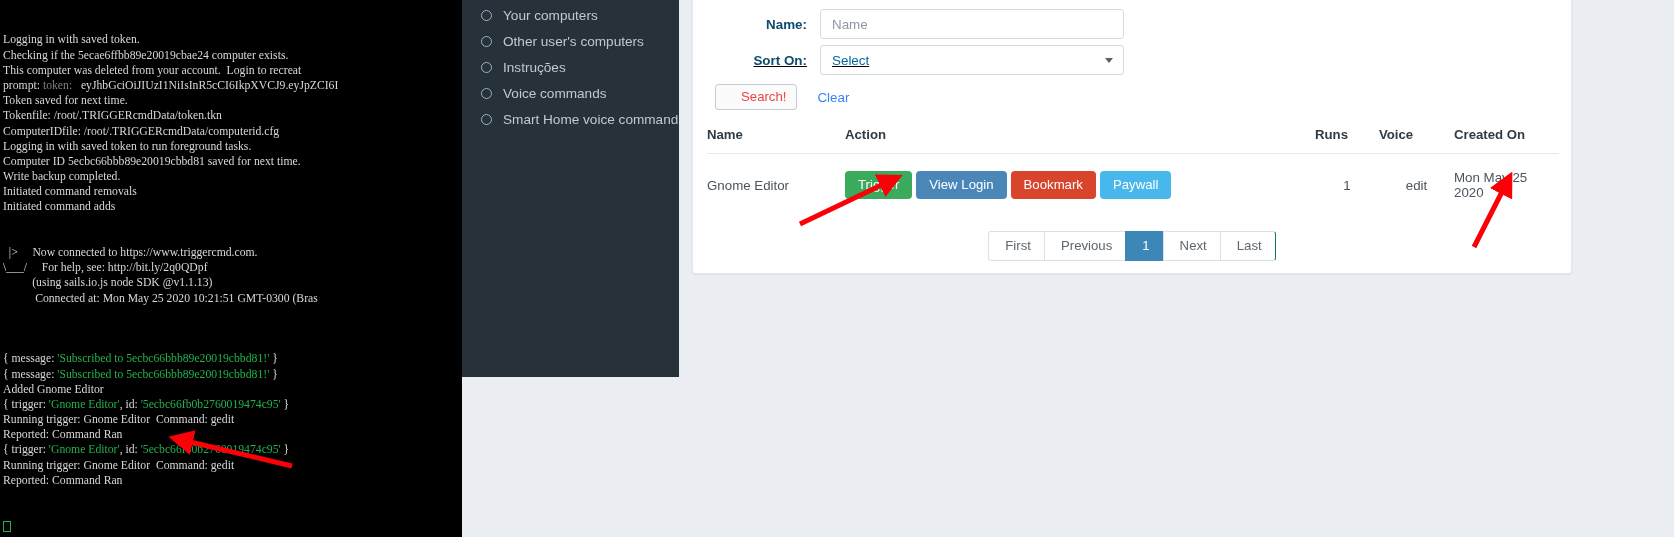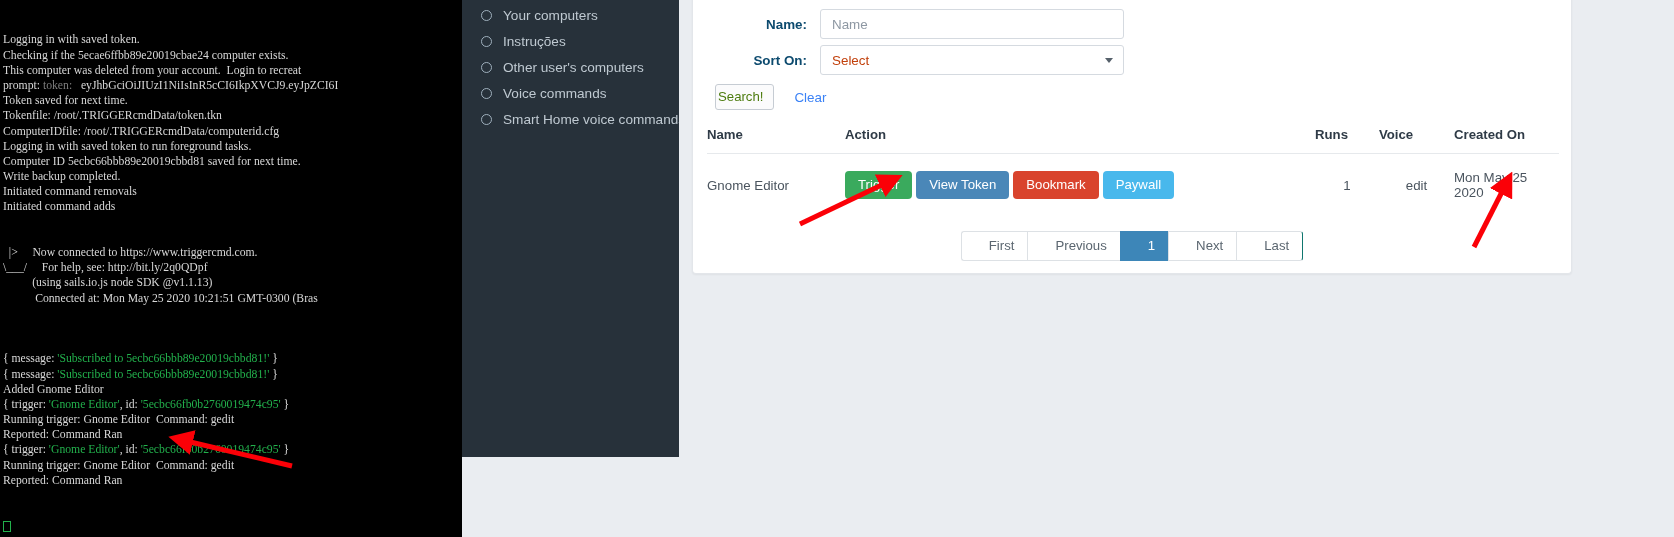--- a/index.html
+++ b/index.html
@@ -32,21 +32,21 @@
     display: inline-block;
     width: 8px; height: 11px;
     border: 1.5px solid #22b14c;
     background: #000;
     vertical-align: middle;
   }
 
   
   #sidebar {
     position: absolute; left: 462px; top: 0;
-    width: 217px; height: 457px;
+    width: 217px; height: 377px;
     background: #27313a;
   }
   .nav-item {
     display: flex; align-items: center;
     height: 25px;
     padding-left: 19px;
     margin-top: 0;
     color: #bfc9d1;
     font-size: 13.6px;
     cursor: pointer;
@@ -95,40 +95,40 @@
     height: 30px;
     border: 1px solid #d5dae0;
     border-radius: 3px;
     background: #fff;
     display: flex; align-items: center;
     padding: 0 11px;
     font-size: 13.4px;
     color: #8e98a3;
     position: relative;
   }
-  .form-field.select { color: #c2410c; }
+  .form-field.select { color: #0369a1; }
   .caret {
     position: absolute; right: 10px; top: 50%;
     margin-top: -2px;
     width: 0; height: 0;
     border-left: 4px solid transparent;
     border-right: 4px solid transparent;
     border-top: 5px solid #56616b;
   }
   .btn-row {
     display: flex; align-items: center;
     margin-top: 8px; padding-left: 22px;
   }
   .search-btn {
     border: 1px solid #c6ccd3;
     background: #fbfbfc;
     border-radius: 3px;
     font-size: 13.2px;
-    color: #4d7c0f;
-    padding: 4px 10px 5px 2px;
+    color: #ef4444;
+    padding: 4px 10px 5px 25px;
     cursor: pointer;
   }
   .clear-link {
     margin-left: 20px;
     color: #3b82f6;
     font-size: 13.4px;
     cursor: pointer;
   }
 
   
@@ -180,21 +180,21 @@
     justify-content: center;
     margin-top: 16px;
   }
   .pager-inner { display: flex; }
   .pg {
     border: 1px solid #dde1e5;
     border-right: none;
     background: #fff;
     color: #5b6670;
     font-size: 13.2px;
-    padding: 6px 13px 7px 27px;
+    padding: 6px 13px 7px 16px;
     cursor: pointer;
     line-height: 1.15;
   }
   .pg:first-child { border-radius: 3px 0 0 3px; }
   .pg:last-child { border-right: 1px solid #0f766e; border-radius: 0 3px 3px 0; }
   .pg.active {
     background: #3d86b8;
     border-color: #3d86b8;
     color: #fff;
   }
@@ -213,25 +213,25 @@
   </div>
 
   <div id="sidebar">
     <div class="nav-list" id="nav-list">
         <div class="nav-item">
           <span class="circle-icon"></span>
           <span class="nav-label">Your computers</span>
         </div>
         <div class="nav-item">
           <span class="circle-icon"></span>
+          <span class="nav-label">Other user's computers</span>
+        </div>
+        <div class="nav-item">
+          <span class="circle-icon"></span>
           <span class="nav-label">Instruções</span>
-        </div>
-        <div class="nav-item">
-          <span class="circle-icon"></span>
-          <span class="nav-label">Other user's computers</span>
         </div>
         <div class="nav-item">
           <span class="circle-icon"></span>
           <span class="nav-label">Voice commands</span>
         </div>
         <div class="nav-item">
           <span class="circle-icon"></span>
           <span class="nav-label">Smart Home voice commands</span>
         </div>
       </div>
@@ -240,21 +240,21 @@
   <div id="main">
     <div id="card">
 
       <div class="form-row first">
         <div class="form-label">Name:</div>
         <div class="form-field">
           <span>Name</span>
         </div>
       </div>
 
-      <div class="form-row" style="margin-top:4px;">
+      <div class="form-row" style="margin-top:4px;text-decoration:underline;">
         <div class="form-label">Sort On:</div>
         <div class="form-field select">
           <span>Select</span>
           <span class="caret"></span>
         </div>
       </div>
 
       <div class="btn-row">
         <button class="search-btn">Search!</button>
         <span class="clear-link">Clear</span>
@@ -269,21 +269,21 @@
             <th class="col-voice cell-center">Voice</th>
             <th class="col-created">Created On</th>
           </tr>
         </thead>
         <tbody id="table-body">
             <tr>
               <td class="col-name">Gnome Editor</td>
               <td class="col-action">
                 <div class="action-cell">
                   <button class="tbtn green" style="background: rgb(58, 170, 93);">Trigger</button>
-                  <button class="tbtn blue" style="background: rgb(74, 135, 184);">View Token</button>
+                  <button class="tbtn blue" style="background: rgb(74, 135, 184);">View Login</button>
                   <button class="tbtn red" style="background: rgb(217, 68, 45);">Bookmark</button>
                   <button class="tbtn lblue" style="background: rgb(72, 184, 236);">Paywall</button>
                 </div>
               </td>
               <td class="col-runs cell-center">1</td>
               <td class="col-voice cell-center">edit</td>
               <td class="col-created">Mon May 25 2020</td>
             </tr>
           </tbody>
       </table>

